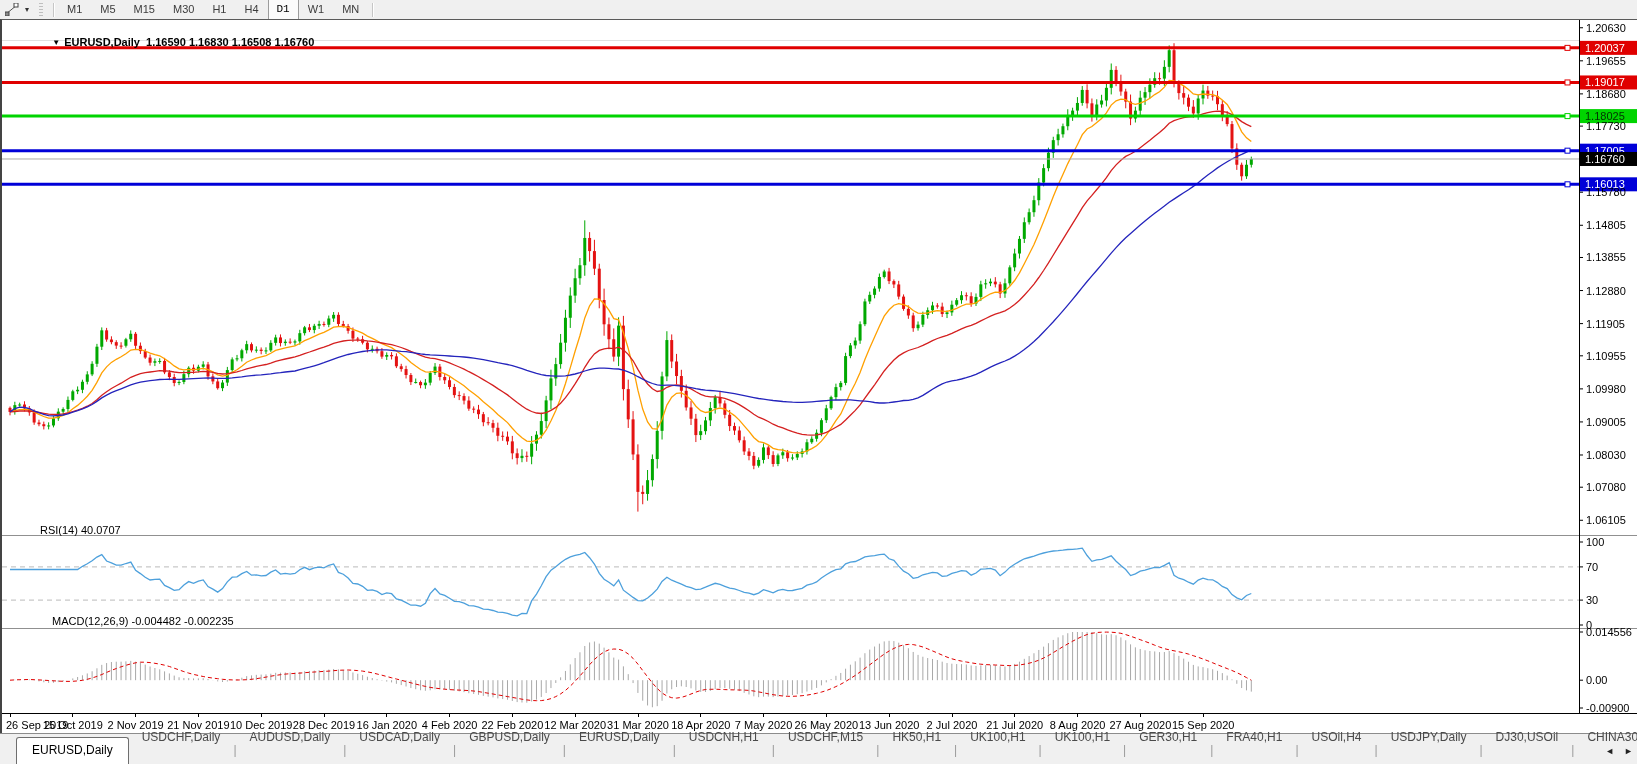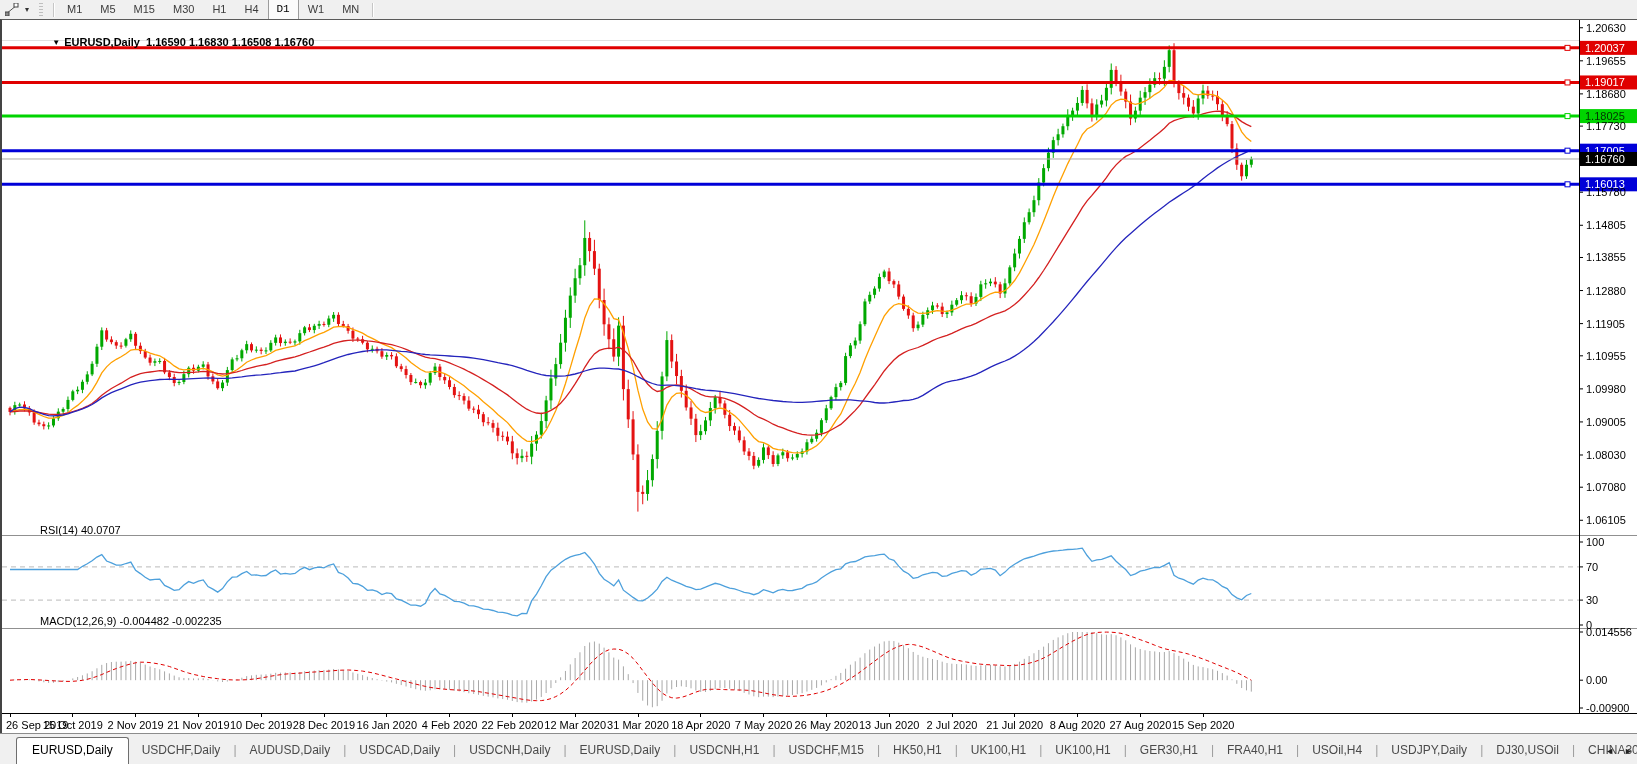--- a/index.html
+++ b/index.html
@@ -25,28 +25,28 @@
   #chart-window{
     position:absolute;top:19px;left:0;width:1637px;height:714px;
     background:#ffffff;border-top:1px solid #5a5a5a;border-left:2px solid #444;
     box-sizing:border-box;
   }
   #chart-svg{position:absolute;top:0;left:0;}
   .overlay-label{position:absolute;font-size:11px;color:#000;white-space:pre;z-index:5;margin-left:32px;}
   #chart-title{top:4px;left:6px;font-weight:bold;}
   #chart-title .tri{font-size:8px;margin-right:4px;position:relative;top:-1px;}
   #rsi-label{top:504px;left:6px;}
-  #macd-label{top:595px;left:6px;}
+  #macd-label{top:595px;left:18px;}
   
   #tabbar{
     position:absolute;top:733px;left:0;width:1637px;height:31px;
     background:#f0f0f0;border-top:1px solid #8c8c8c;box-sizing:border-box;
     display:flex;align-items:flex-end;font-size:12px;color:#4a4a4a;user-select:none;
   }
-  .tab{padding:5px 13px 7px 13px;white-space:nowrap;}
+  .tab{padding:5px 13px 20px 13px;white-space:nowrap;}
   .tab.active{
     background:#ffffff;border:1px solid #6e6e6e;border-bottom:none;
     border-radius:3px 3px 0 0;color:#000;margin-left:16px;margin-bottom:0;
     position:relative;top:1px;padding:5px 15px 8px 15px;
   }
   .tab-sep{color:#9a9a9a;padding:5px 0 7px 0;}
   #tab-scroll{position:absolute;right:4px;bottom:8px;display:flex;gap:10px;font-size:9px;color:#222;}
   #tab-scroll span{cursor:default;}
 </style>
 </head>
@@ -990,21 +990,21 @@
 
 <div id="tabbar">
   <div id="tabs-container" style="display:flex;align-items:flex-end;">
       <div class="tab active">EURUSD,Daily</div>
       <div class="tab">USDCHF,Daily</div>
       <div class="tab-sep">|</div>
       <div class="tab">AUDUSD,Daily</div>
       <div class="tab-sep">|</div>
       <div class="tab">USDCAD,Daily</div>
       <div class="tab-sep">|</div>
-      <div class="tab">USDCNH,Daily</div>
+      <div class="tab">GBPUSD,Daily</div>
       <div class="tab-sep">|</div>
       <div class="tab">EURUSD,Daily</div>
       <div class="tab-sep">|</div>
       <div class="tab">USDCNH,H1</div>
       <div class="tab-sep">|</div>
       <div class="tab">USDCHF,M15</div>
       <div class="tab-sep">|</div>
       <div class="tab">HK50,H1</div>
       <div class="tab-sep">|</div>
       <div class="tab">UK100,H1</div>

